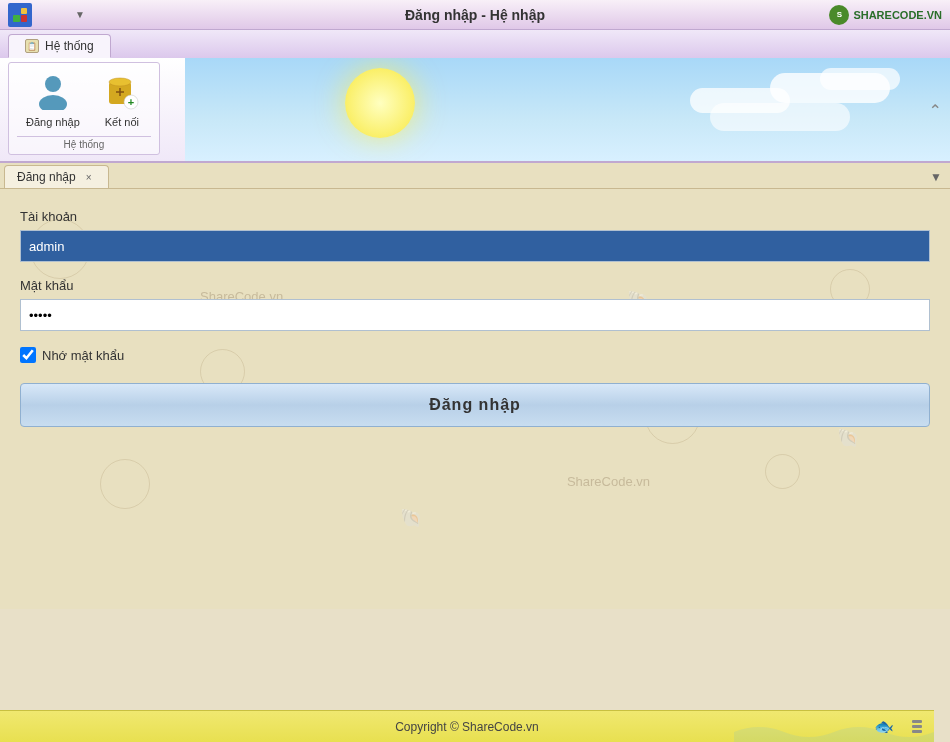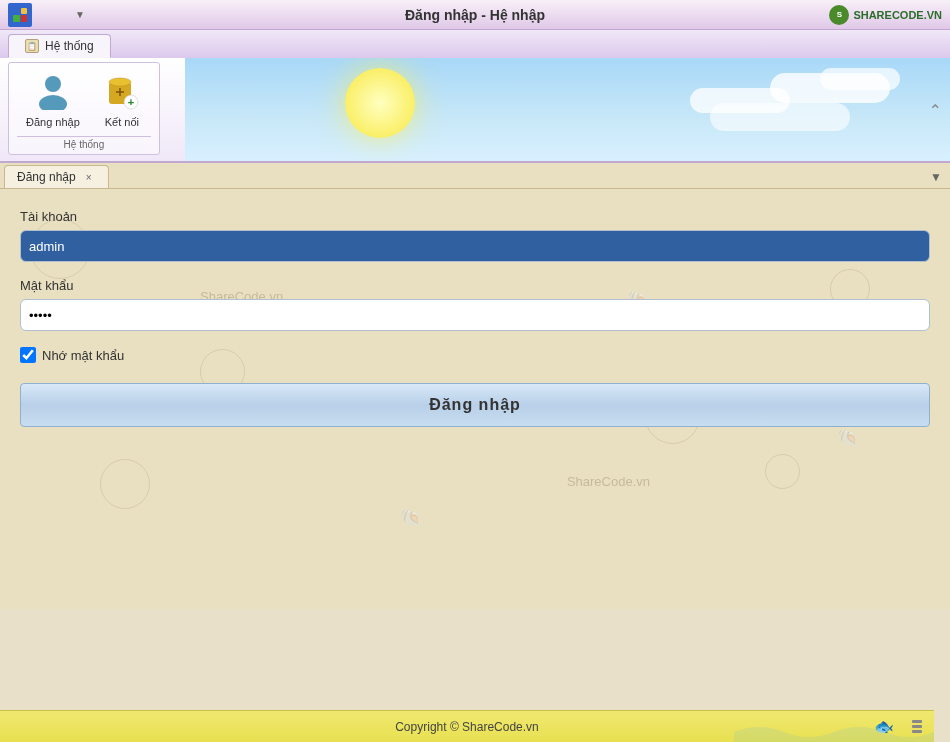--- a/index.html
+++ b/index.html
@@ -272,21 +272,21 @@
     .form-label {
       font-size: 13px;
       color: #333;
       margin-bottom: 6px;
       font-weight: 500;
     }
     .form-input {
       width: 100%;
       height: 32px;
       border: 1px solid #b0c0d0;
-      border-radius: 6px;
+      border-radius: 0;
       padding: 4px 8px;
       font-size: 13px;
       background: white;
       outline: none;
       margin-bottom: 16px;
     }
     .remember-row {
       display: flex;
       align-items: center;
       gap: 6px;

